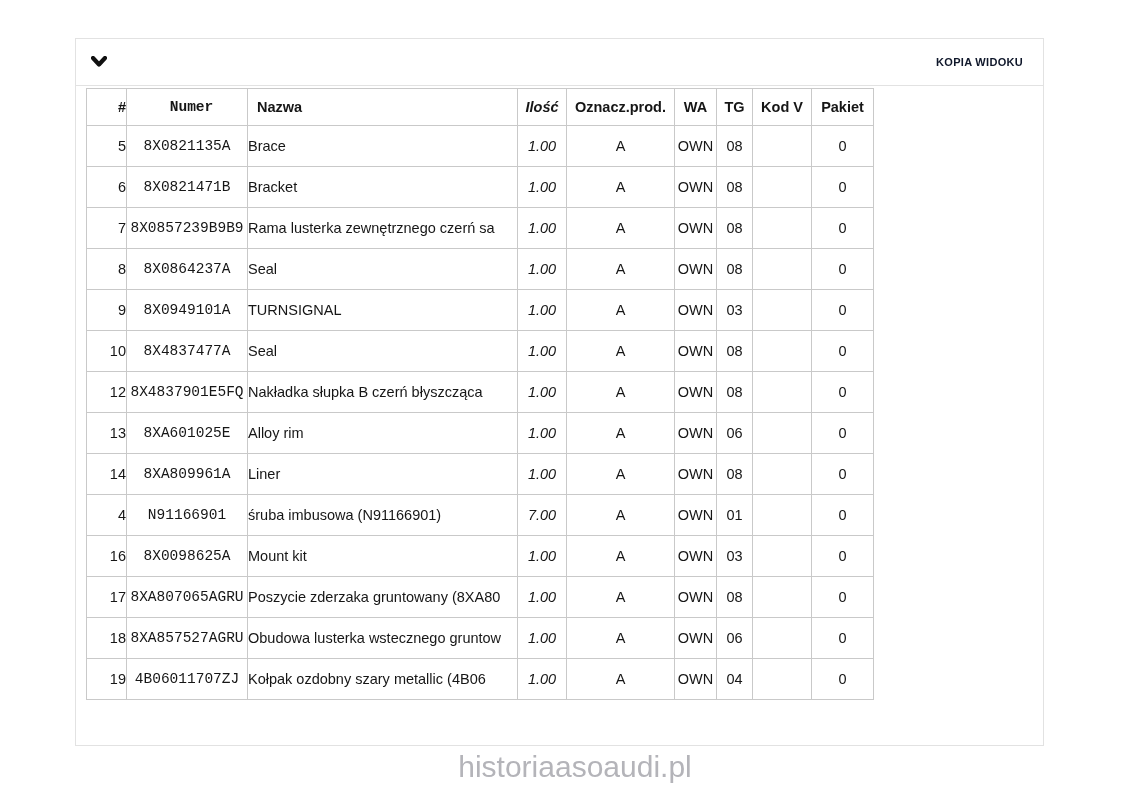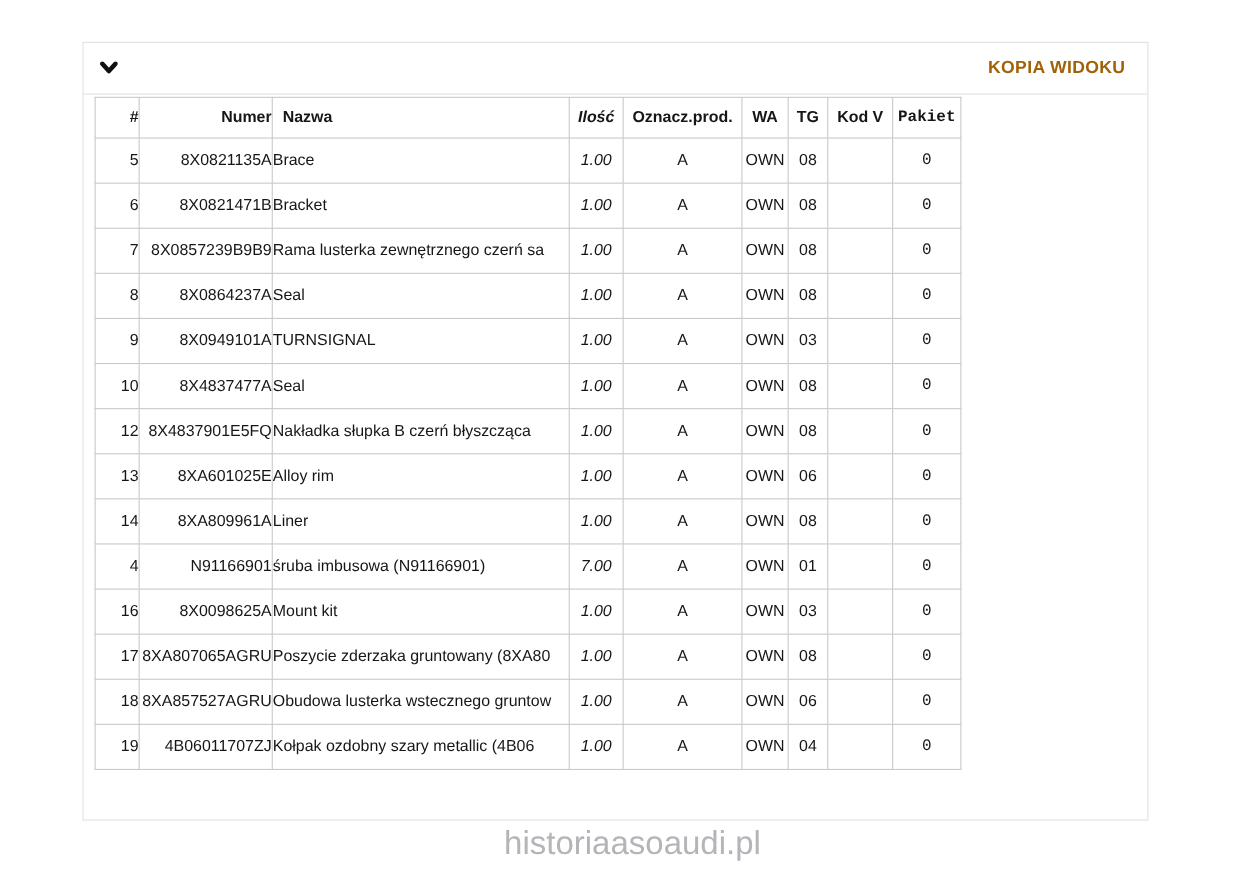--- a/index.html
+++ b/index.html
@@ -24,23 +24,23 @@
     display:flex;
     align-items:center;
     justify-content:space-between;
     padding:0 20px 0 15px;
   }
   .chevron-btn {
     background:none; border:none; padding:0; margin:0;
     display:flex; align-items:center; cursor:pointer;
   }
   .kopia-label {
-    font-size:16px;
+    font-size:11px;
     font-weight:bold;
-    color:#a16207;
+    color:#0f172a;
     letter-spacing:0.3px;
     cursor:pointer;
     white-space:nowrap;
   }
   table.parts-table {
     border-collapse:collapse;
     table-layout:fixed;
     width:787px;
     margin:2px 0 0 10px;
   }
@@ -50,28 +50,28 @@
     color:#161616;
     white-space:nowrap;
     overflow:hidden;
     padding:0;
     background:#fff;
   }
   .parts-table th { height:37px; font-weight:bold; }
   .parts-table td { height:41px; font-weight:normal; }
 
   .col-idx    { width:40px;  text-align:right;  padding-right:13px; }
-  .col-numer  { width:121px; text-align:right;   padding-left:3px; }
+  .col-numer  { width:121px; text-align:center;   padding-left:3px;font-family:Liberation Mono, monospace; }
   .col-nazwa  { width:270px; text-align:left;   padding-left:3px;margin-top:41px; }
   .col-ilosc  { width:49px;  text-align:center;font-style:italic; }
   .col-oznacz { width:108px; text-align:center; }
   .col-wa     { width:42px;  text-align:center; }
   .col-tg     { width:36px;  text-align:center; }
   .col-kodv   { width:59px;  text-align:center; }
-  .col-pakiet { width:62px;  text-align:center;font-family:Liberation Mono, monospace; }
+  .col-pakiet { width:62px;  text-align:center; }
   th.col-numer, th.col-nazwa { padding-left:9px; }
 
   .watermark {
     position:absolute;
     top:750px; left:0;
     width:1122px;
     text-align:center;
     font-size:30px;
     color:#b4b4b9;
     font-weight:normal;

